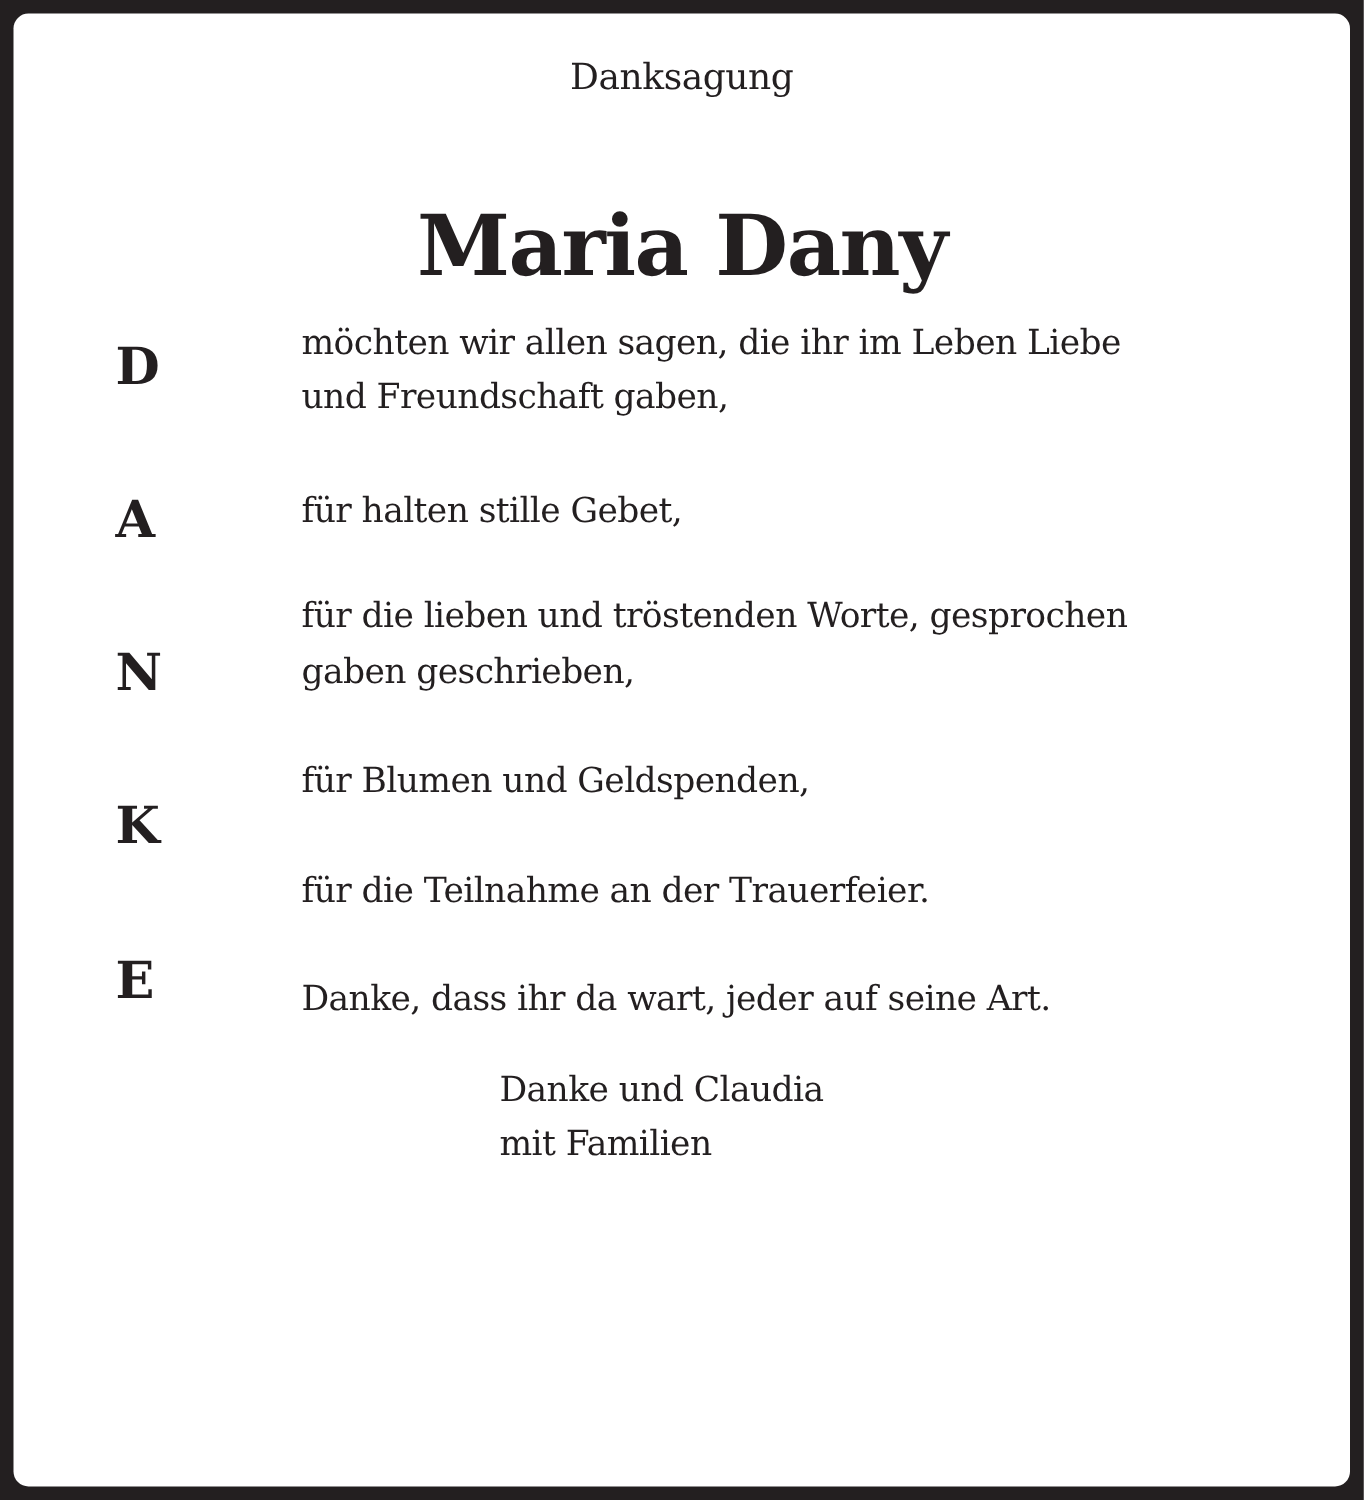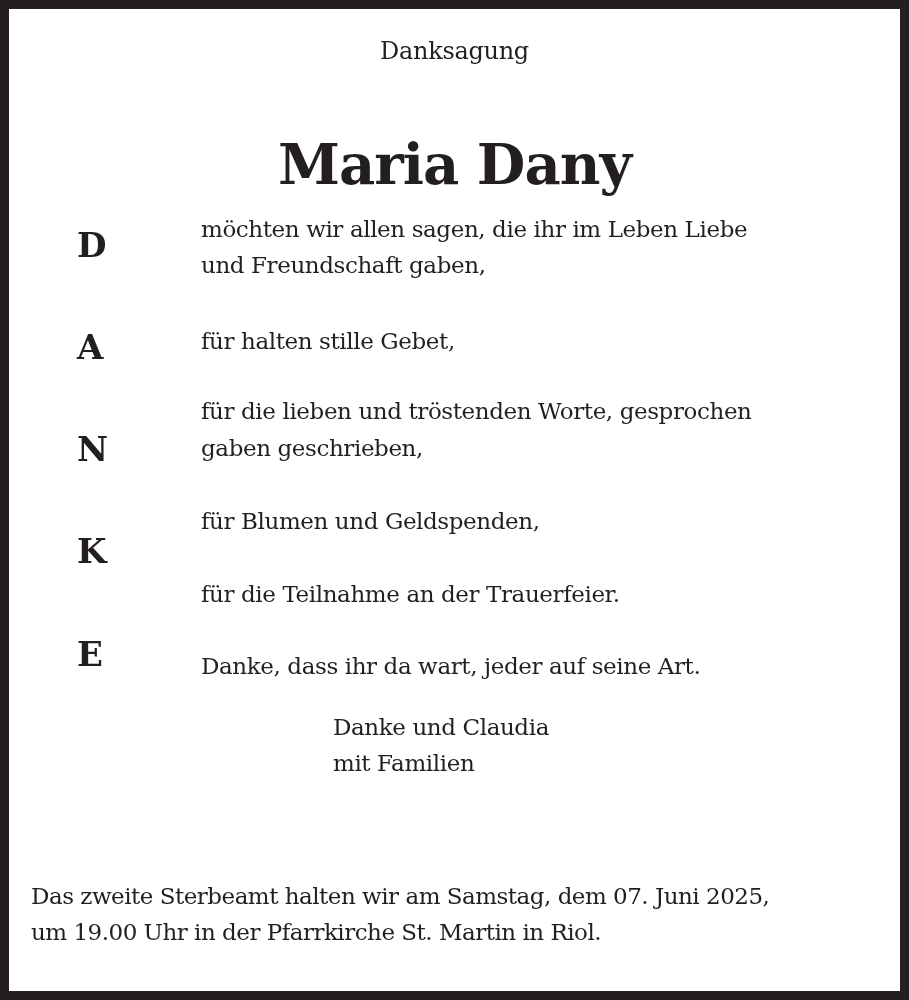--- a/index.html
+++ b/index.html
@@ -1,20 +1,21 @@
 <!DOCTYPE html>
 <html><head>
 <meta charset="utf-8">
 <style>
   html, body { margin: 0; padding: 0; background: #231f20; }
   body { width: 909px; height: 1000px; position: relative; overflow: hidden; }
   .card {
     position: absolute; left: 9px; top: 9px; width: 891px; height: 982px;
     background: #ffffff; color: #231f20;
     font-family: "DejaVu Serif", "Liberation Serif", serif;
+    border-radius: 10px;
   }
   .abs { position: absolute; white-space: nowrap; }
   .kicker { left: 0; width: 891px; top: 28px; text-align: center; font-size: 24px; letter-spacing: -0.3px; }
   .name { left: 0; width: 891px; top: 98px; text-align: center; font-size: 56px; font-weight: bold; letter-spacing: -1px; margin-top: 24px; }
   .letter { left: 68px; font-size: 34px; font-weight: bold; }
   .line { left: 192px; font-size: 23px; letter-spacing: -0.4px; line-height: 36px; }
   .sig { left: 324px; font-size: 23px; letter-spacing: -0.4px; line-height: 36px; }
   .place { left: 22px; top: 806px; font-size: 23px; letter-spacing: -0.4px; }
   .place b { font-weight: bold; }
   .info { left: 22px; top: 869px; font-size: 23px; letter-spacing: -0.5px; line-height: 36px; }
@@ -38,17 +39,13 @@
   <div class="abs line" style="top:384px">für die lieben und tröstenden Worte, gesprochen</div>
   <div class="abs line" style="top:421px">gaben geschrieben,</div>
   <div class="abs line" style="top:494px">für Blumen und Geldspenden,</div>
   <div class="abs line" style="top:567px">für die Teilnahme an der Trauerfeier.</div>
   <div class="abs line" style="top:639px">Danke, dass ihr da wart, jeder auf seine Art.</div>
 
   <div class="abs sig" style="top:700px">Danke und Claudia</div>
   <div class="abs sig" style="top:736px">mit Familien</div>
 
 
-  <div class="abs info">
-    <div>Das zweite Sterbeamt halten wir am Samstag, dem 07. Juni 2025,</div>
-    <div>um 19.00 Uhr in der Pfarrkirche St. Martin in Riol.</div>
-  </div>
 </div>
 
 </body></html>

